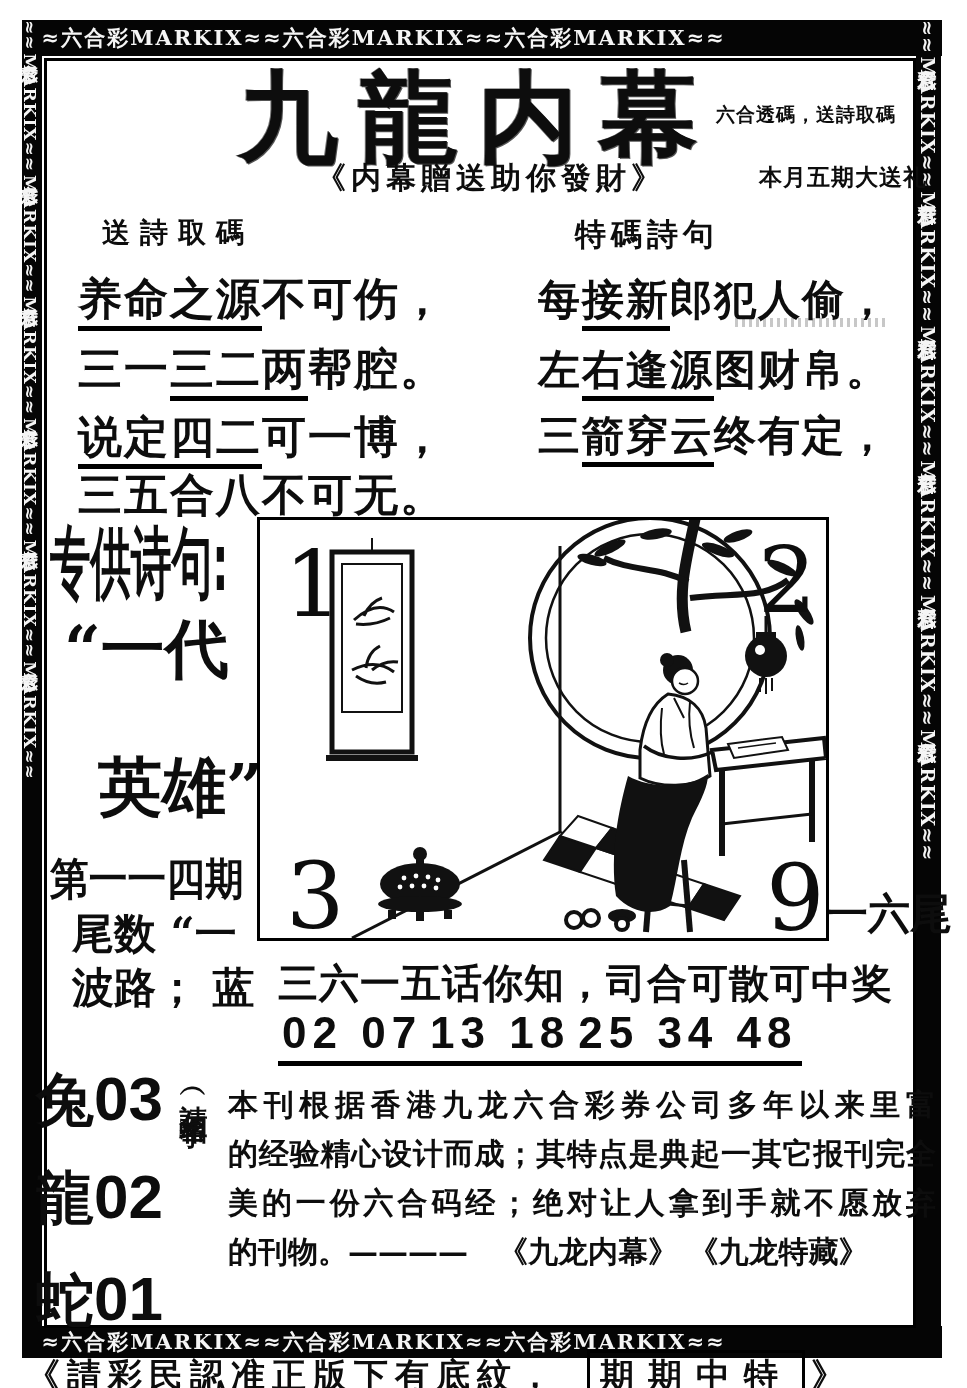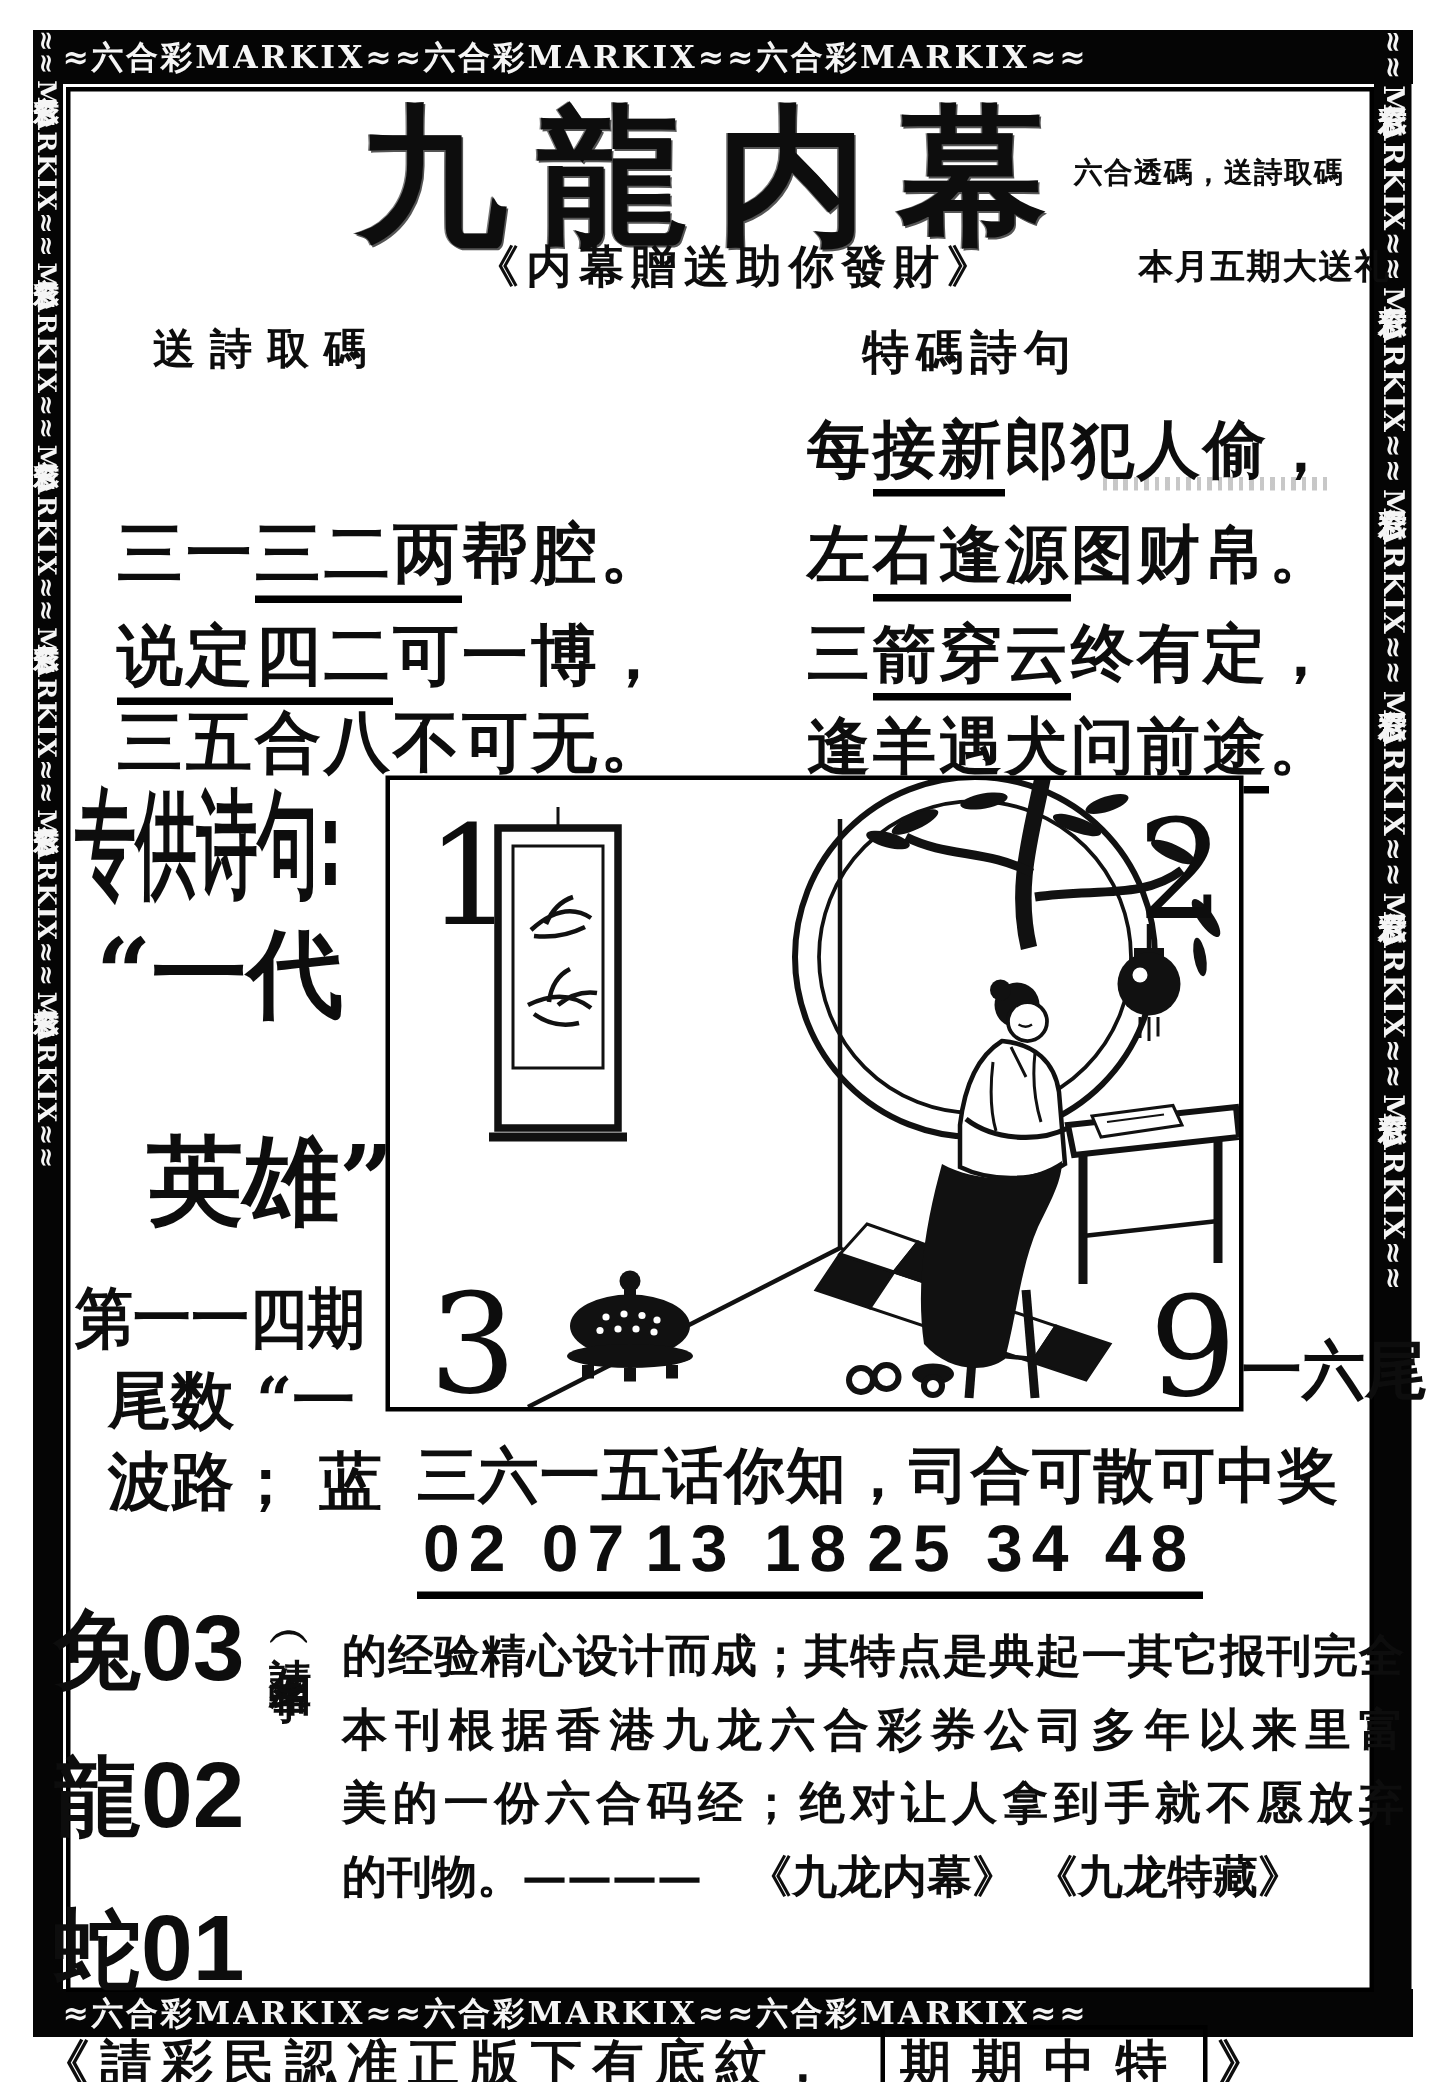--- a/index.html
+++ b/index.html
@@ -80,30 +80,30 @@
   <div class="band band-v band-left">≈≈六合彩MARKIX≈≈六合彩MARKIX≈≈六合彩MARKIX≈≈六合彩MARKIX≈≈六合彩MARKIX≈≈六合彩MARKIX≈≈</div>
   <div class="band band-v band-right">≈≈六合彩MARKIX≈≈六合彩MARKIX≈≈六合彩MARKIX≈≈六合彩MARKIX≈≈六合彩MARKIX≈≈六合彩MARKIX≈≈</div>
   <div class="inner-frame"></div>
 
   <div class="title">九龍内幕</div>
   <div class="tagline">六合透碼，送詩取碼</div>
   <div class="subtitle">《内幕贈送助你發財》</div>
   <div class="promo">本月五期大送礼</div>
 
   <div class="poem-heading ph-left">送詩取碼</div>
+  <div class="poem-line pl-l" style="top:270px"><span></span><span class="u">养命之源</span><span>不可伤，</span></div>
   <div class="poem-line pl-l" style="top:340px"><span>三一</span><span class="u">三二两</span><span>帮腔。</span></div>
   <div class="poem-line pl-l" style="top:408px"><span></span><span class="u">说定四二</span><span>可一博，</span></div>
   <div class="poem-line pl-l" style="top:466px"><span>三五合八</span><span class="u">不可无</span><span>。</span></div>
 
   <div class="poem-heading ph-right">特碼詩句</div>
   <div class="smudge"></div>
   <div class="poem-line pl-r" style="top:342px"><span>左</span><span class="u">右逢源</span><span>图财帛。</span></div>
   <div class="poem-line pl-r" style="top:272px"><span>每</span><span class="u">接新</span><span>郎犯人偷，</span></div>
   <div class="poem-line pl-r" style="top:408px"><span>三</span><span class="u">箭穿云</span><span>终有定，</span></div>
-  <div class="poem-line pl-r" style="top:470px"><span>逢羊遇犬问</span><span class="u">前途</span><span>。</span></div>
 
   <div class="special-heading">专供诗句:</div>
   <div class="quote1">“一代</div>
   <div class="quote2">英雄”</div>
   <div class="issue">第一一四期</div>
   <div class="tails">尾数 “一</div>
   <div class="wave">波路；  蓝</div>
   <div class="tail-right">一六尾</div>
 
   <div class="picture">
@@ -217,22 +217,22 @@
   </div>
   <div class="zodiac-row" style="top:1160px">
     <span class="zodiac-animal">龍</span><span class="zodiac-num">02</span>
   </div>
   <div class="zodiac-row" style="top:1262px">
     <span class="zodiac-animal">蛇</span><span class="zodiac-num">01</span>
   </div>
   <div class="vnote">（請勿相爭）</div>
 
   <div class="article">
+    <div class="article-line">本刊根据香港九龙六合彩券公司多年以来里富</div>
     <div class="article-line">的经验精心设计而成；其特点是典起一其它报刊完全</div>
-    <div class="article-line">本刊根据香港九龙六合彩券公司多年以来里富</div>
     <div class="article-line">美的一份六合码经；绝对让人拿到手就不愿放弃</div>
     <div class="article-line article-last">的刊物。————　《九龙内幕》 《九龙特藏》</div>
   </div>
 
   <div class="footer">
     <span>《請彩民認准正版下有底紋，</span>
     <span class="footer-box">期期中特</span>
     <span>》</span>
   </div>
 

